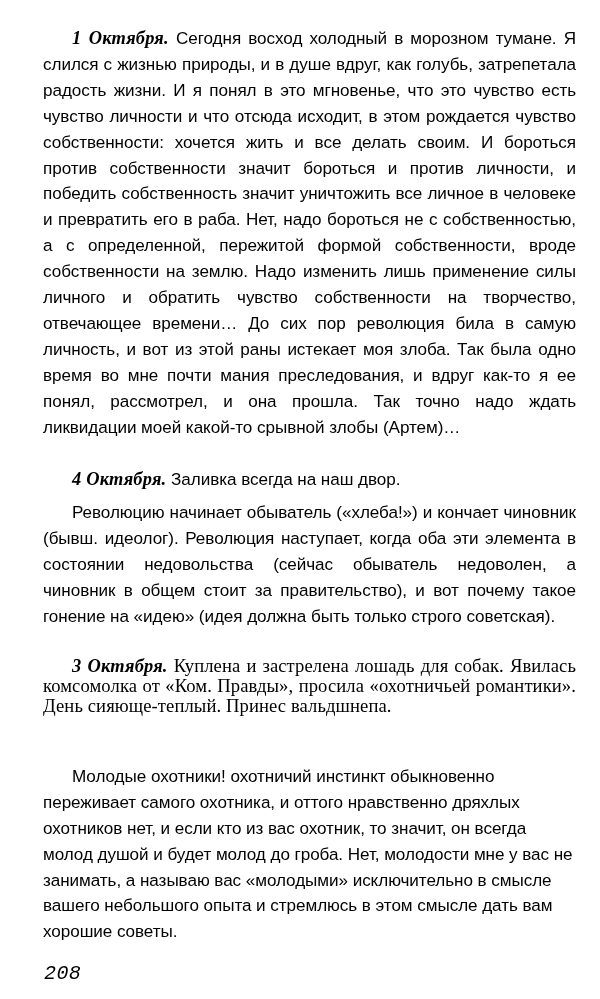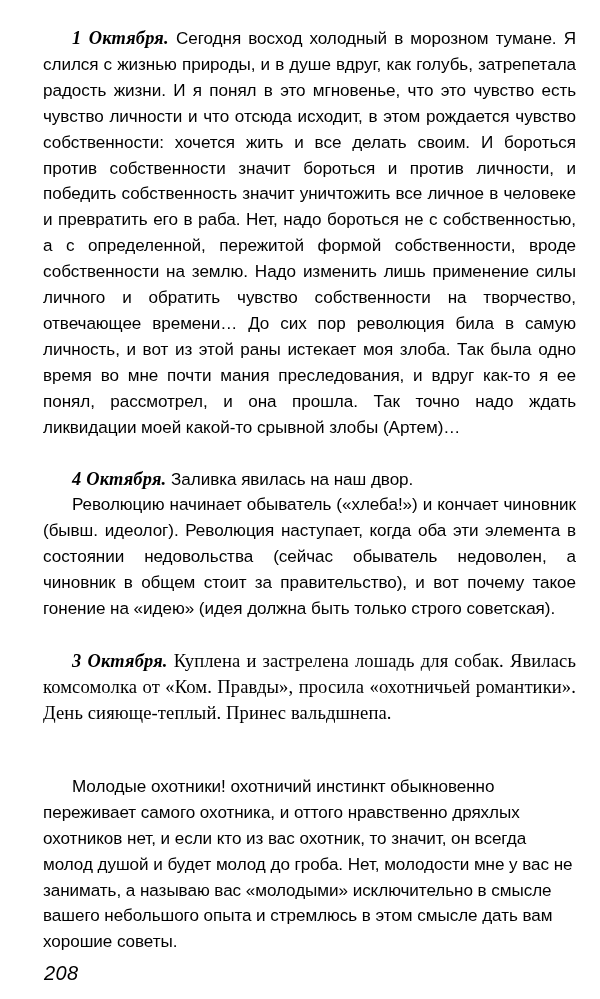--- a/index.html
+++ b/index.html
@@ -53,60 +53,60 @@
   
   .para.sans {
     font-family: "Liberation Sans", sans-serif;
     font-size: 17.1px;
   }
 
   
   .para.serif {
     font-family: "Liberation Serif", "DejaVu Serif", serif;
     font-size: 18.6px;
-    line-height: 26px;
+    line-height: 20px;
     letter-spacing: 0.1px;
   }
 
   
   .gap-entry { margin-top: 26px; }
-  .gap-tight { margin-top: 0px; }
+  .gap-tight { margin-top: 8px; }
   .gap-big   { margin-top: 48px; }
 
   
   .date-head {
     font-family: "Liberation Serif", "DejaVu Serif", serif;
     font-weight: bold;
     font-style: italic;
     font-size: 18.4px;
     letter-spacing: 0.2px;
   }
 
   
   .folio {
     position: absolute;
     left: 33px;
     top: 962px;
-    font-family: Liberation Sans, sans-serif;
+    font-family: Liberation Mono, monospace;
     font-style: italic;
     font-size: 20px;
     letter-spacing: 0.4px;
     color: #000000;
   }
 </style>
 </head>
 <body>
 
 <div class="page">
 
   <div class="text-block">
 
     <p class="para sans"><span class="date-head">1 Октября.</span> <span>Сегодня восход холодный в морозном тумане. Я слился с жизнью природы, и в душе вдруг, как голубь, затрепетала радость жизни. И я понял в это мгновенье, что это чувство есть чувство личности и что отсюда исходит, в этом рождается чувство собственности: хочется жить и все делать своим. И бороться против собственности значит бороться и против личности, и победить собственность значит уничтожить все личное в человеке и превратить его в раба. Нет, надо бороться не с собственностью, а с определенной, пережитой формой собственности, вроде собственности на землю. Надо изменить лишь применение силы личного и обратить чувство собственности на творчество, отвечающее времени… До сих пор революция била в самую личность, и вот из этой раны истекает моя злоба. Так была одно время во мне почти мания преследования, и вдруг как-то я ее понял, рассмотрел, и она прошла. Так точно надо ждать ликвидации моей какой-то срывной злобы (Артем)…</span></p>
 
-    <p class="para sans gap-entry"><span class="date-head">4 Октября.</span> <span>Заливка явилась на наш двор.</span></p>
+    <p class="para sans gap-entry"><span class="date-head">4 Октября.</span> <span>Заливка всегда на наш двор.</span></p>
 
     <p class="para sans gap-tight"><span>Революцию начинает обыватель («хлеба!») и кончает чиновник (бывш. идеолог). Революция наступает, когда оба эти элемента в состоянии недовольства (сейчас обыватель недоволен, а чиновник в общем стоит за правительство), и вот почему такое гонение на «идею» (идея должна быть только строго советская).</span></p>
 
     <p class="para serif gap-entry"><span class="date-head">3 Октября.</span> <span>Куплена и застрелена лошадь для собак. Явилась комсомолка от «Ком. Правды», просила «охотничьей романтики». День сияюще-теплый. Принес вальдшнепа.</span></p>
 
     <p class="para sans gap-big"><span>Молодые охотники! охотничий инстинкт обыкновенно переживает самого охотника, и оттого нравственно дряхлых охотников нет, и если кто из вас охотник, то значит, он всегда молод душой и будет молод до гроба. Нет, молодости мне у вас не занимать, а называю вас «молодыми» исключительно в смысле вашего небольшого опыта и стремлюсь в этом смысле дать вам хорошие советы.</span></p>
 
   </div>
 
   <div class="folio">208</div>

